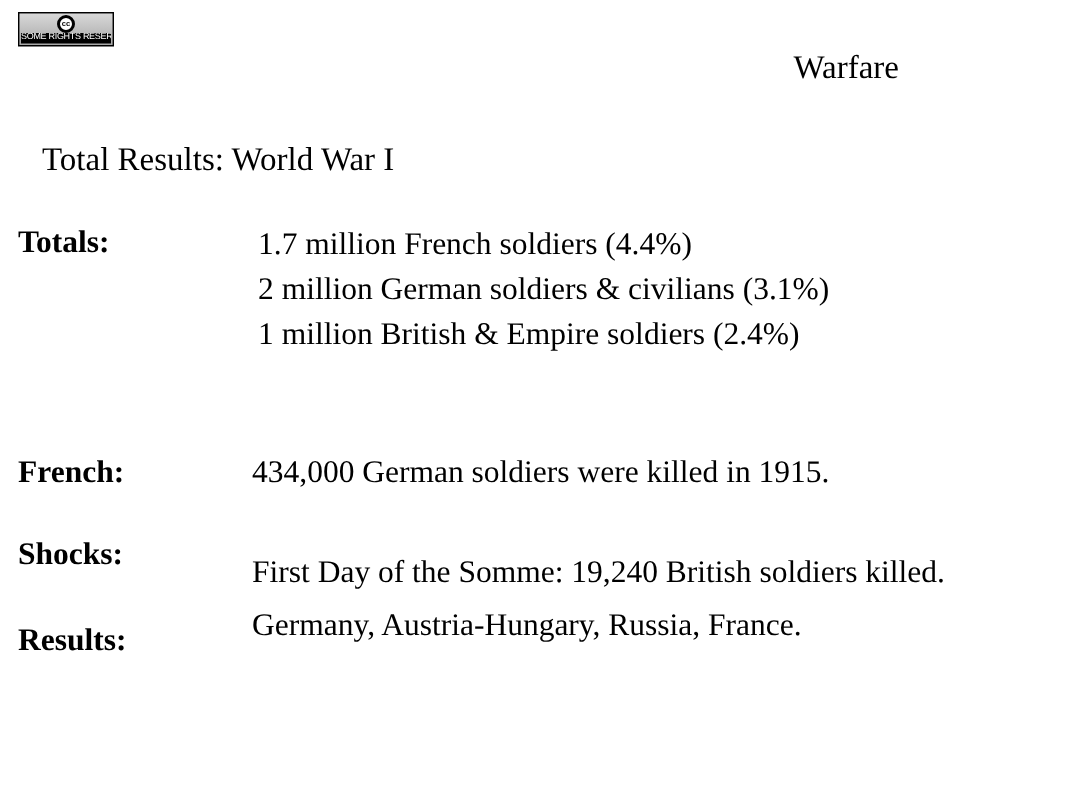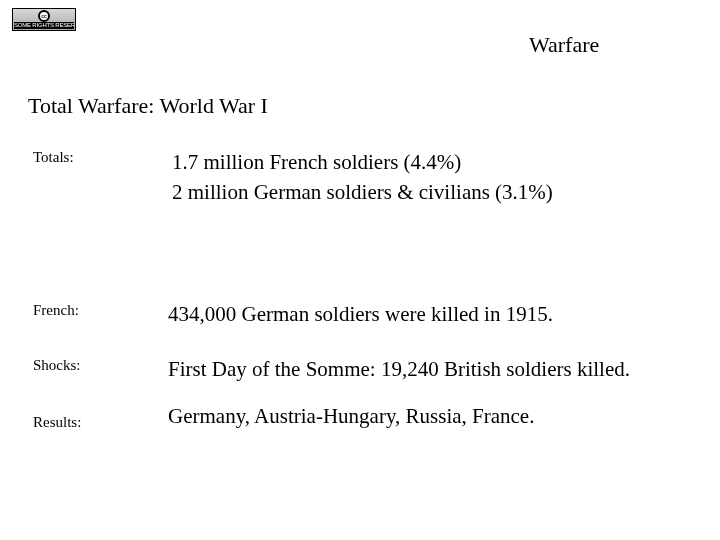--- a/index.html
+++ b/index.html
@@ -66,23 +66,23 @@
     }
     .subtitle {
       position: absolute;
       left: 28px;
       top: 93px;
       font-size: 22px;
       white-space: nowrap;
     }
     .label {
       position: absolute;
-      left: 33px;
-      font-size: 15px;
-      font-weight: normal;
+      left: 12px;
+      font-size: 21px;
+      font-weight: bold;
       white-space: nowrap;
     }
     .value {
       position: absolute;
       left: 168px;
       font-size: 21px;
       white-space: nowrap;
     }
     .totals-list {
       position: absolute;
@@ -102,28 +102,29 @@
 </head>
 <body>
 
 <div class="badge">
   <div class="cc">cc</div>
   <div class="strip">SOME RIGHTS RESERVED</div>
 </div>
 
 <div class="slide-title">Warfare</div>
 
-<div class="subtitle">Total Warfare: World War I</div>
+<div class="subtitle">Total Results: World War I</div>
 
 <div class="label" style="top:149px;">Totals:</div>
 <ul class="totals-list">
   <li>1.7 million French soldiers (4.4%)</li>
   <li>2 million German soldiers &amp; civilians (3.1%)</li>
+  <li>1 million British &amp; Empire soldiers (2.4%)</li>
 </ul>
 
 <div class="label" style="top:302px;">French:</div>
 <div class="value" style="top:302px;">434,000 German soldiers were killed in 1915.</div>
 
 <div class="label" style="top:357px;">Shocks:</div>
-<div class="value" style="top:357px;text-align:right;">First Day of the Somme: 19,240 British soldiers killed.</div>
+<div class="value" style="top:369px;text-align:right;">First Day of the Somme: 19,240 British soldiers killed.</div>
 
 <div class="label" style="top:414px;text-align:center;">Results:</div>
 <div class="value" style="top:404px;">Germany, Austria-Hungary, Russia, France.</div>
 
 </body></html>

